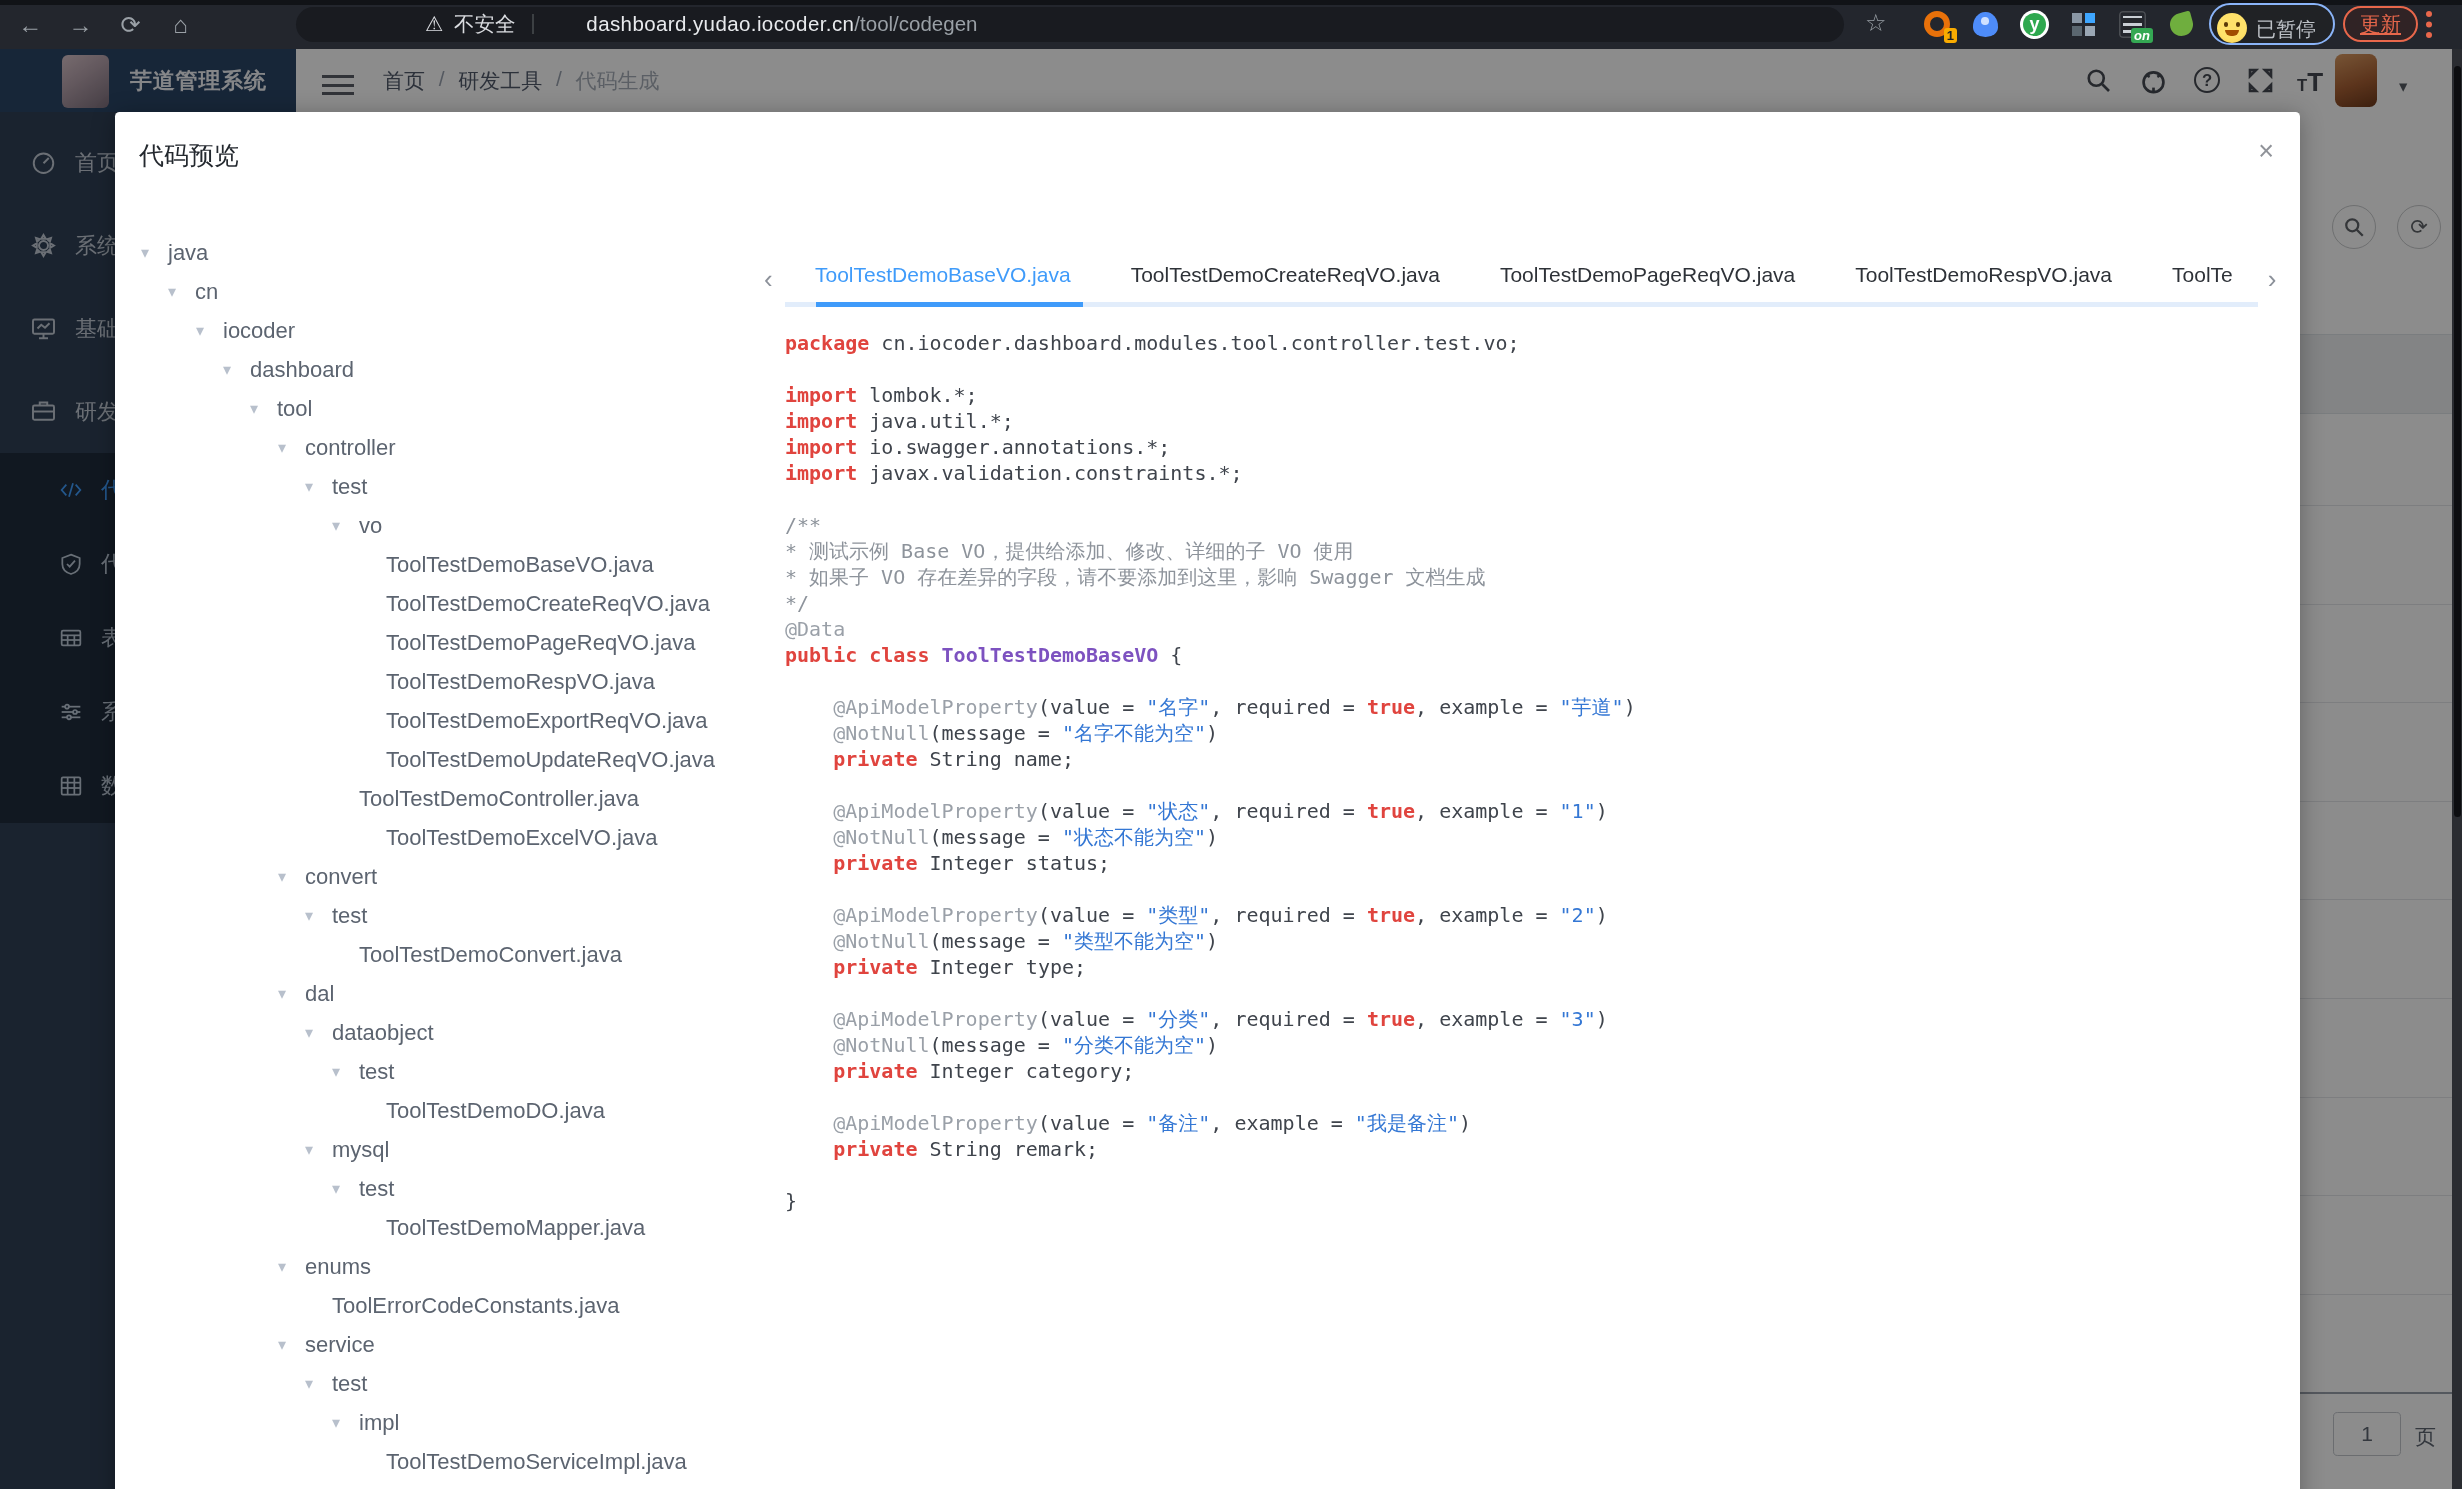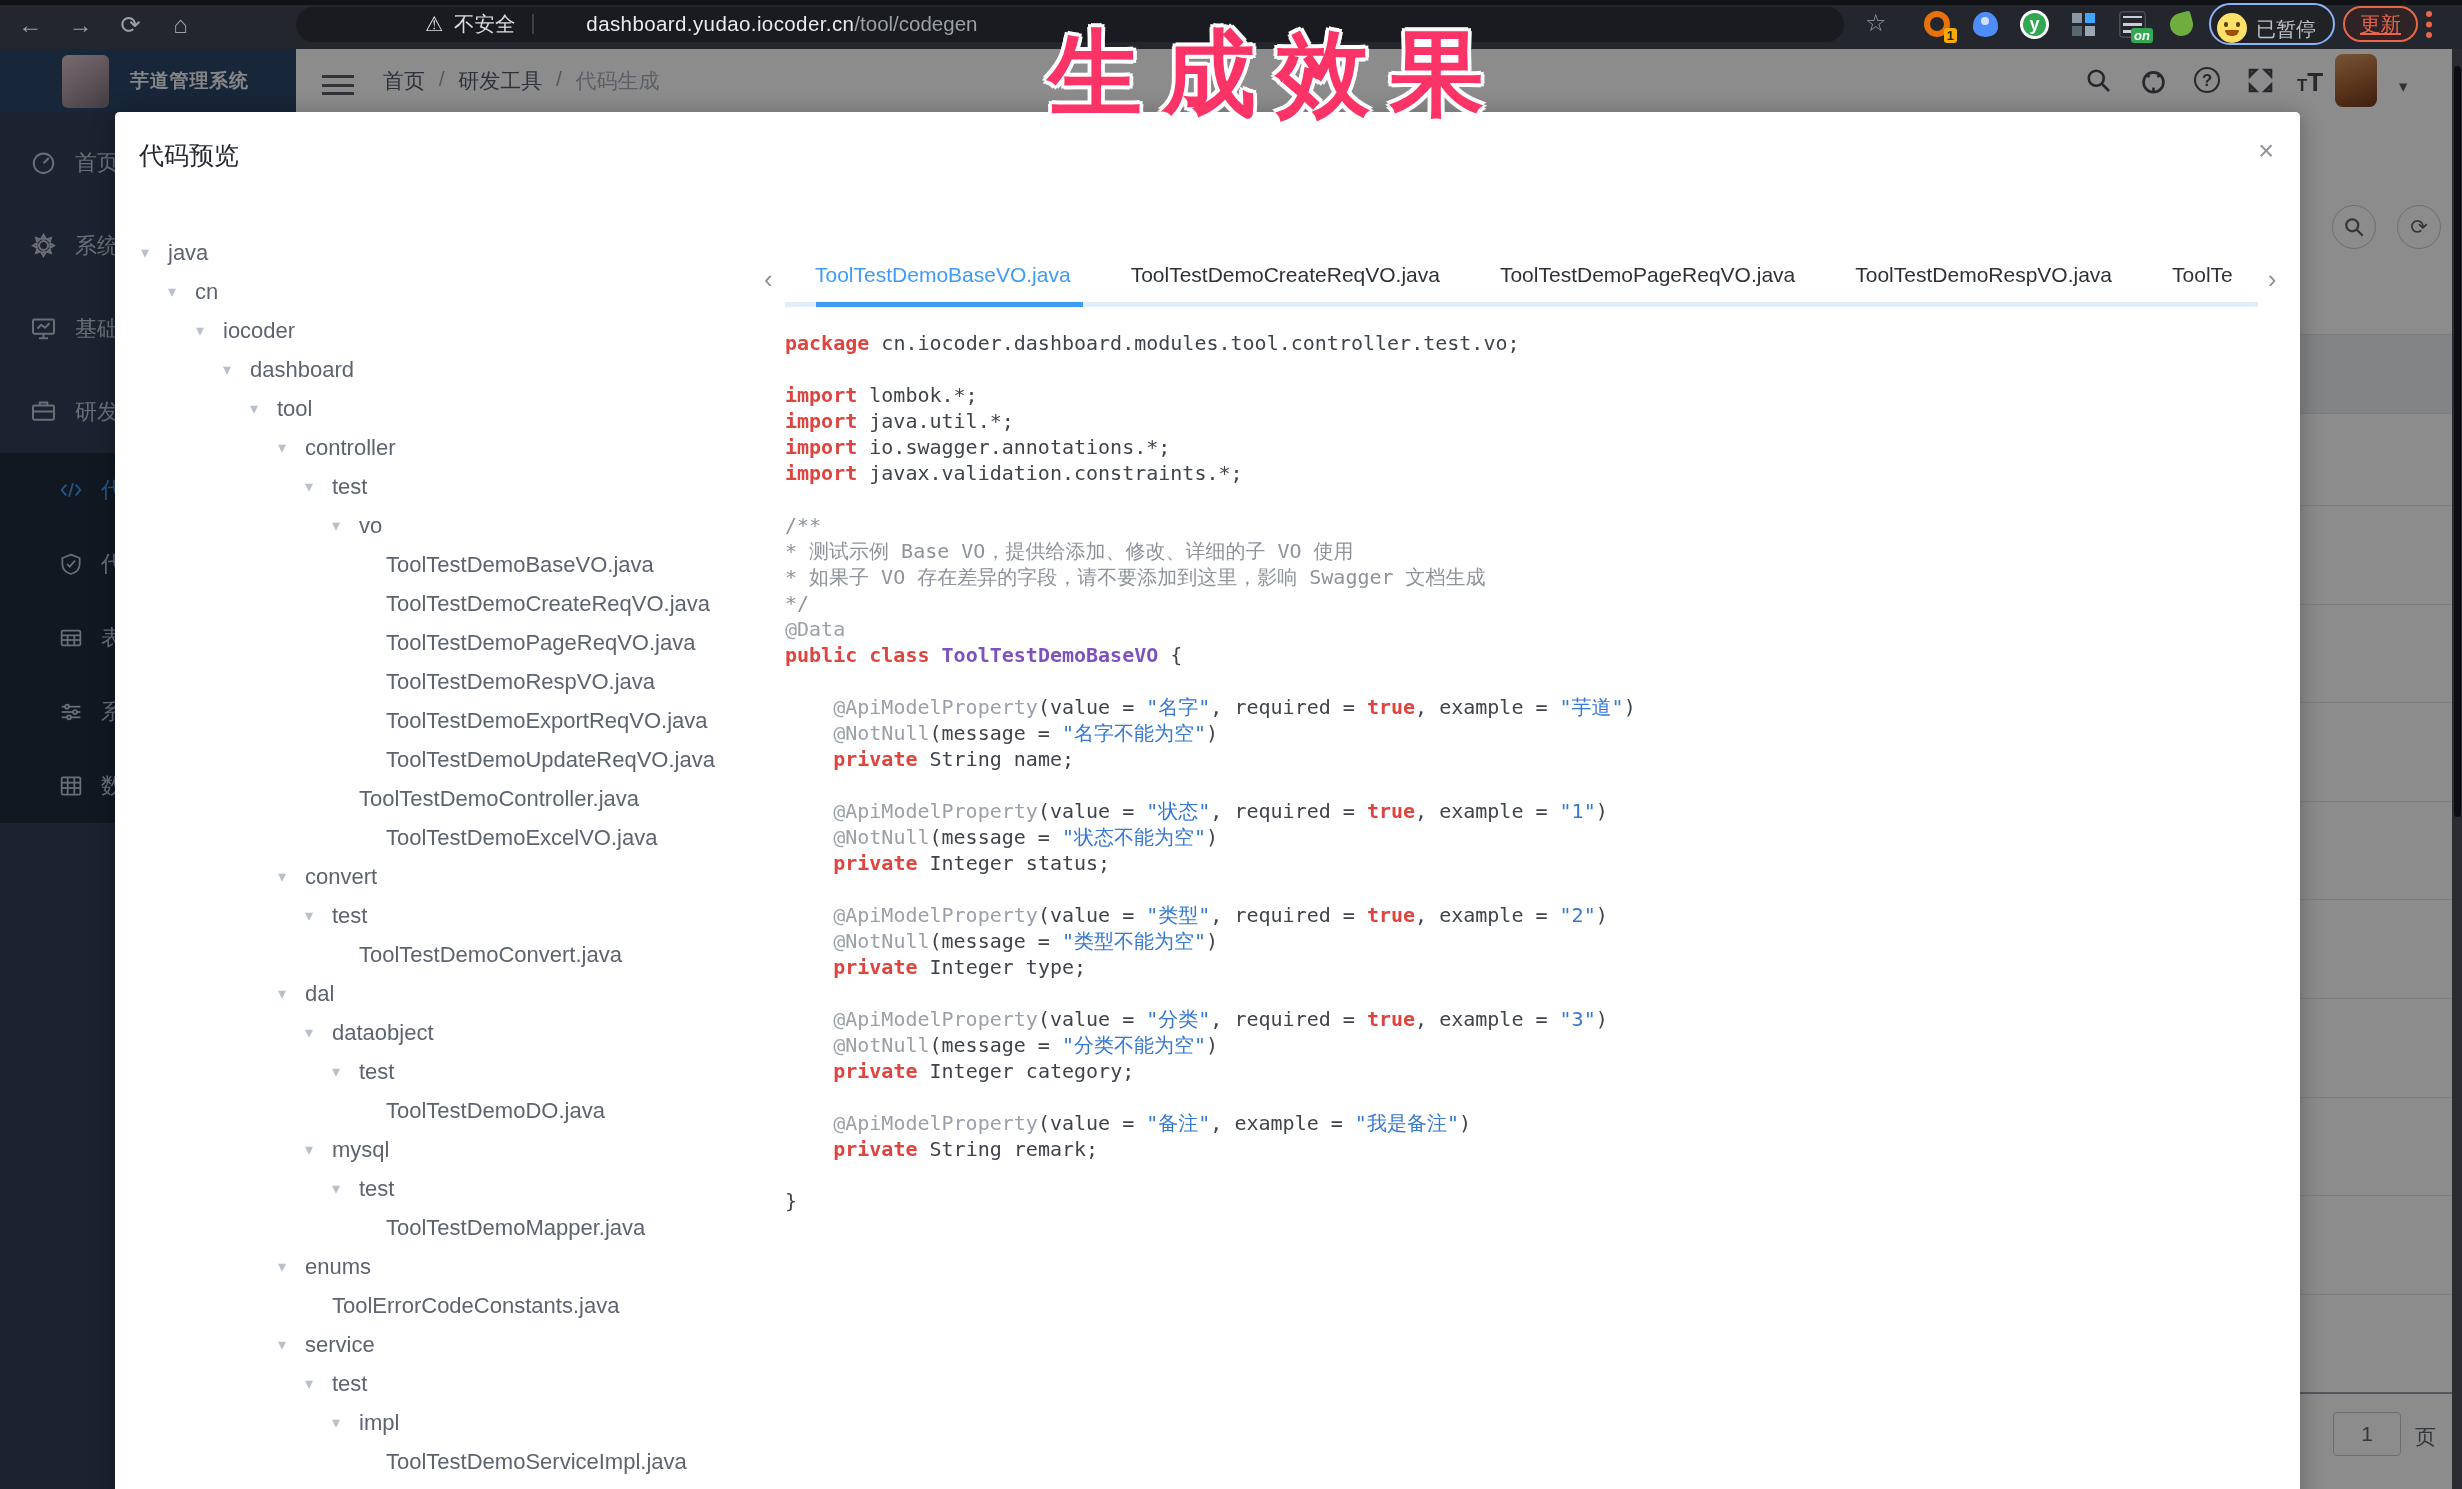--- a/index.html
+++ b/index.html
@@ -36,21 +36,21 @@
   .chip-emoji::before { content:''; position:absolute; left:6.8px; top:9px; width:4.6px; height:4.6px; border-radius:50%; background:#5b3b08; box-shadow:12px 0 0 #5b3b08; }
   .chip-emoji::after { content:''; position:absolute; left:8.3px; top:16.7px; width:13.7px; height:6.8px; border-radius:0 0 9px 9px; background:#a14e00; }
   .chip-label { margin-left:9px; font-size:20px; color:#bdc1c6; }
   .update-btn { position:absolute; left:2343px; top:6px; height:36px; border:2.3px solid #e8674b; border-radius:18px; color:#e8674b; font-size:20.5px; line-height:32px; padding:0 15px; background:#302325;text-decoration:underline; }
   .dots-ico { position:absolute; left:2426px; top:10.6px; width:6px; height:6px; background:#e8674b; border-radius:50%; box-shadow:0 10.6px 0 #e8674b, 0 21px 0 #e8674b; }
 
   
   .app-header { position:absolute; left:0; top:49px; width:2462px; height:64px; background:#fff; z-index:1; }
   .logo-block { position:absolute; left:0; top:0; width:296px; height:64px; background:#2b4566; display:flex; align-items:center; }
   .logo-avatar { width:47px; height:53px; margin-left:62px; border-radius:6px; background:linear-gradient(145deg,#d8c3c9 0%,#b7a3ad 40%,#7d6f7c 100%); }
-  .logo-title { margin-left:21px; color:#f2f4f8; font-size:19px; font-weight:600; letter-spacing:0.8px; }
+  .logo-title { margin-left:21px; color:#f2f4f8; font-size:22px; font-weight:600; letter-spacing:0.8px; }
   .hamburger { position:absolute; left:322px; top:21px; width:32px; height:23px; }
   .hamburger i { display:block; height:3px; background:#5a5e66; margin:5.3px 0; }
   .crumbs { position:absolute; left:383px; top:18px; font-size:21px; color:#515a6b; display:flex; }
   .crumb-sep { margin:0 13.7px; color:#9aa2af; }
   .crumb-last { color:#a7aeb8; }
   .hdr-svg { position:absolute; top:18px; }
   .help-circle { position:absolute; top:18px; width:26px; height:26px; border:2.3px solid #454a52; border-radius:50%; color:#454a52; font-size:16.7px; text-align:center; line-height:23px; font-weight:bold; }
   .tT { position:absolute; top:18px; font-weight:bold; color:#454a52; font-size:16.7px; }
   .tT b { font-size:26px; }
   .hdr-avatar { position:absolute; left:2335px; top:4.6px; width:42px; height:53px; border-radius:7.6px; background:linear-gradient(160deg,#d99a62 0%,#a86034 55%,#6e3a1c 100%); }
@@ -447,15 +447,14 @@
       <div class="chip-label">已暂停</div>
     </div>
     <div class="update-btn">更新</div>
     <div class="dots-ico"></div>
   </div>
 
   <div class="scrollbar">
     <div class="scroll-thumb"></div>
   </div>
 
-  <div class="watermark">生成效果</div>
 </div>
 
 
 </body></html>

